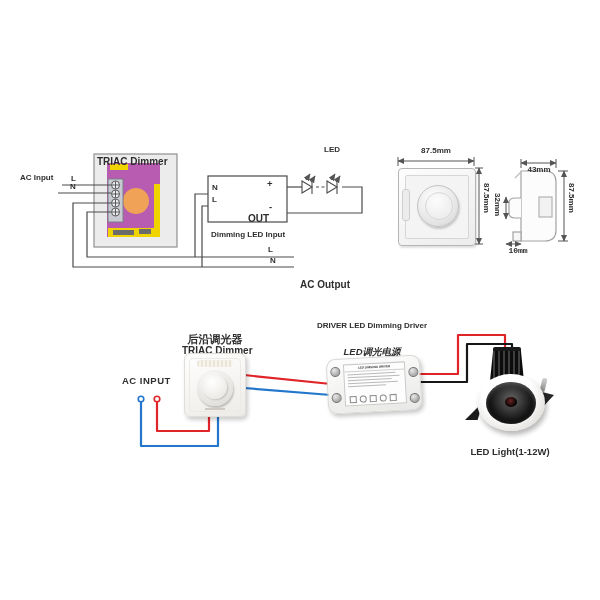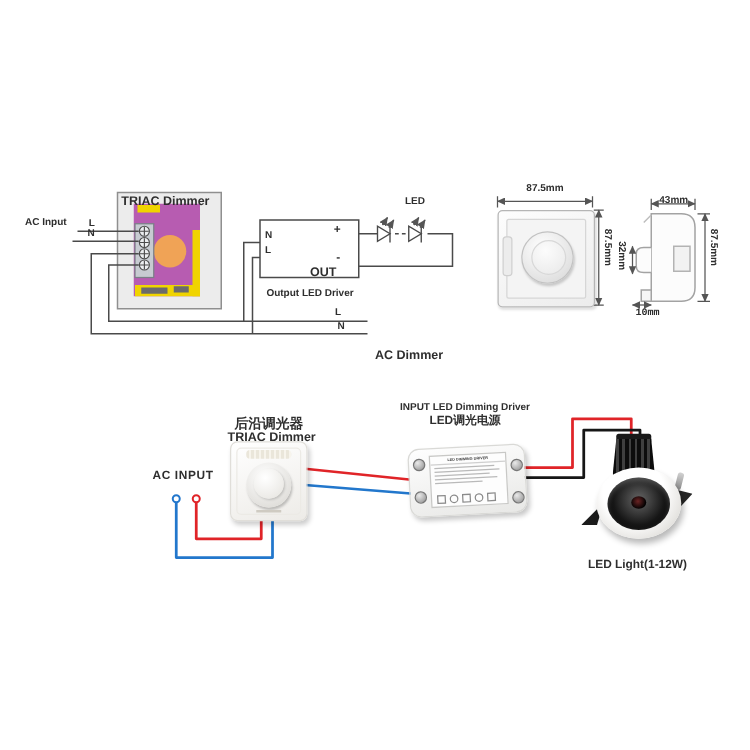--- a/index.html
+++ b/index.html
@@ -144,46 +144,46 @@
 
   <div class="lbl f85 ctr" style="left:97px;top:135px;width:70px;">TRIAC Dimmer</div>
   <div class="lbl f8" style="left:20px;top:174px;">AC Input</div>
   <div class="lbl f8" style="left:71px;top:175px;">L</div>
   <div class="lbl f8" style="left:70px;top:183px;">N</div>
   <div class="lbl f8" style="left:212px;top:184px;">N</div>
   <div class="lbl f8" style="left:212px;top:196px;">L</div>
   <div class="lbl f85" style="left:248px;top:192px;">OUT</div>
   <div class="lbl f95" style="left:267px;top:179px;">+</div>
   <div class="lbl f95" style="left:269px;top:202px;">-</div>
-  <div class="lbl f8 ctr" style="left:206px;top:231px;width:84px;">Output LED Driver</div>
-  <div class="lbl f8" style="left:324px;top:157px;">LED</div>
+  <div class="lbl f8 ctr" style="left:206px;top:231px;width:84px;">Dimming LED Input</div>
+  <div class="lbl f8" style="left:324px;top:146px;">LED</div>
   <div class="lbl f8" style="left:268px;top:246px;">L</div>
   <div class="lbl f8" style="left:270px;top:257px;">N</div>
-  <div class="lbl f85" style="left:300px;top:258px;">AC Dimmer</div>
+  <div class="lbl f85" style="left:300px;top:258px;">AC Output</div>
 
   <div class="lbl f8 ctr" style="left:406px;top:147px;width:60px;">87.5mm</div>
   <div class="lbl f8 vert" style="left:482px;top:183px;">87.5mm</div>
-  <div class="lbl f8 ctr" style="left:518px;top:156px;width:42px;">43mm</div>
+  <div class="lbl f8 ctr" style="left:518px;top:166px;width:42px;">43mm</div>
   <div class="lbl f8 vert" style="left:567px;top:183px;">87.5mm</div>
   <div class="lbl f8 vert" style="left:493px;top:193px;">32mm</div>
   <div class="lbl f8 ctr" style="left:498px;top:247px;width:40px;font-family:Liberation Mono, monospace;">10mm</div>
 
   <div id="front-plate">
     <div class="inner"></div>
     <div class="slot"></div>
     <div class="ring">
       <div class="cap"></div>
     </div>
   </div>
 
   <div class="lbl f85 ctr" style="left:182px;top:324px;width:66px;">TRIAC Dimmer</div>
   <div class="lbl f10 ctr" style="left:182px;top:334px;width:66px;">后沿调光器</div>
   <div class="lbl f95" style="left:122px;top:376px;letter-spacing:0.5px;">AC  INPUT</div>
-  <div class="lbl f8 ctr" style="left:314px;top:322px;width:116px;">INPUT LED Dimming Driver</div>
-  <div class="lbl f95 ctr" style="left:314px;top:332px;width:116px;">LED调光电源</div>
+  <div class="lbl f8 ctr" style="left:314px;top:322px;width:116px;">DRIVER LED Dimming Driver</div>
+  <div class="lbl f95 ctr" style="left:314px;top:347px;width:116px;font-style:italic;">LED调光电源</div>
   <div class="lbl f95 ctr" style="left:464px;top:447px;width:92px;">LED Light(1-12W)</div>
 
   <div id="photo-dimmer">
     <div class="inner"></div>
     <div class="vent"></div>
     <div class="ring">
       <div class="cap"></div>
     </div>
     <div class="smudge"></div>
   </div>

